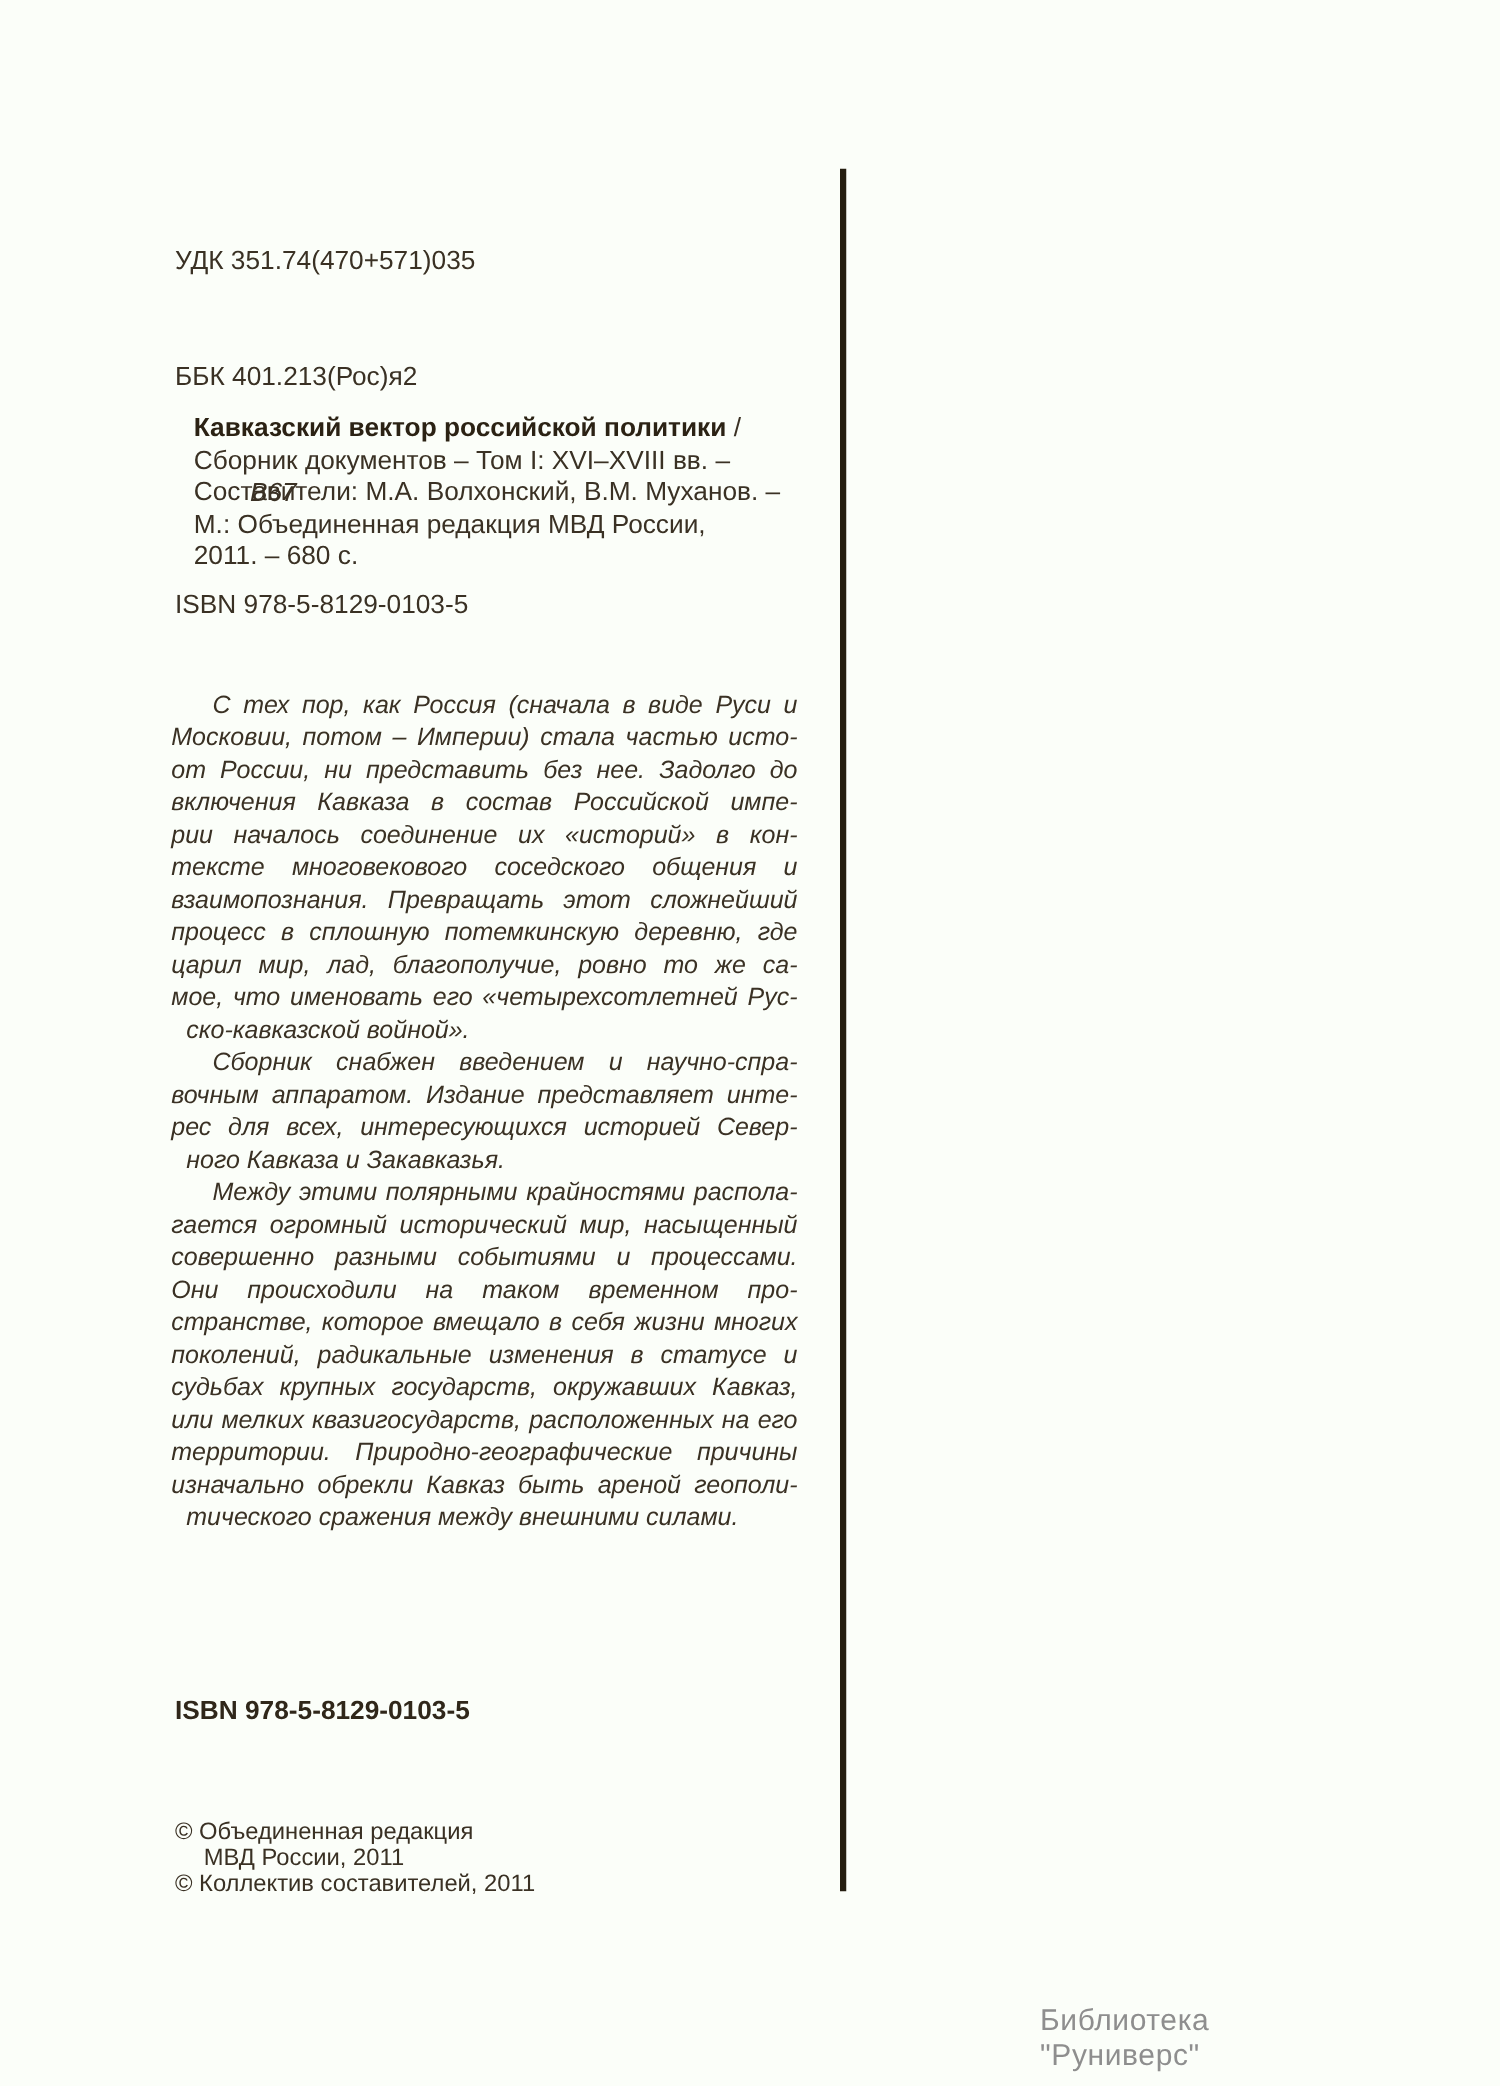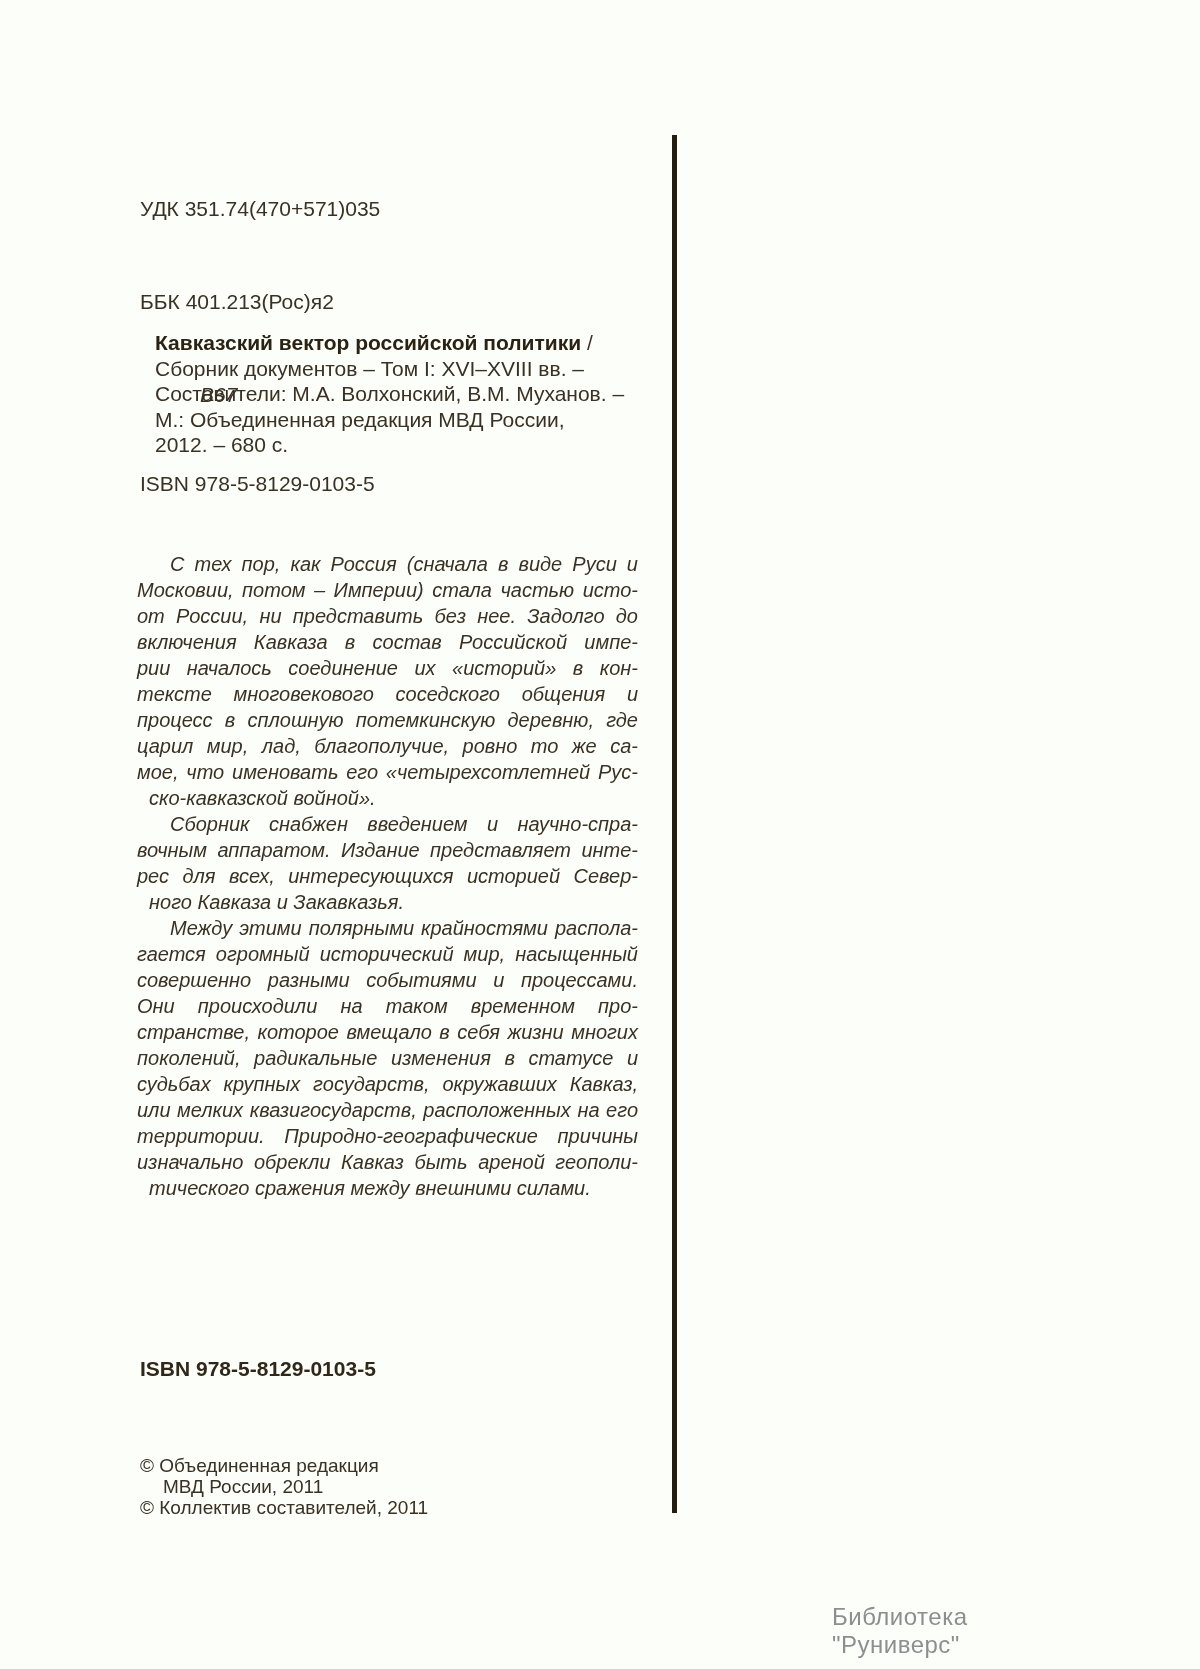--- a/index.html
+++ b/index.html
@@ -34,34 +34,35 @@
     <div>ББК 401.213(Рос)я2</div>
     <div class="code">В67</div>
   </div>
 
   <div class="citation">
     <div class="line"><span class="b">Кавказский вектор российской политики</span><span> /</span></div>
     <div>
         <div class="line">Сборник документов – Том I: XVI–XVIII вв. –</div>
         <div class="line">Составители: М.А. Волхонский, В.М. Муханов. –</div>
         <div class="line">М.: Объединенная редакция МВД России,</div>
-        <div class="line">2012. – 680 с.</div>
+        <div class="line">2011. – 680 с.</div>
       </div>
   </div>
 
   <div class="isbn1">ISBN 978-5-8129-0103-5</div>
 
   <div class="annotation">
       <div class="para">
         <div class="jline first">С тех пор, как Россия (сначала в виде Руси и</div>
         <div class="jline">Московии, потом – Империи) стала частью исто-</div>
         <div class="jline">от России, ни представить без нее. Задолго до</div>
         <div class="jline">включения Кавказа в состав Российской импе-</div>
         <div class="jline">рии началось соединение их «историй» в кон-</div>
         <div class="jline">тексте многовекового соседского общения и</div>
+        <div class="jline">взаимопознания. Превращать этот сложнейший</div>
         <div class="jline">процесс в сплошную потемкинскую деревню, где</div>
         <div class="jline">царил мир, лад, благополучие, ровно то же са-</div>
         <div class="jline">мое, что именовать его «четырехсотлетней Рус-</div>
         <div class="jline plast">ско-кавказской войной».</div>
       </div>
       <div class="para">
         <div class="jline first">Сборник снабжен введением и научно-спра-</div>
         <div class="jline">вочным аппаратом. Издание представляет инте-</div>
         <div class="jline">рес для всех, интересующихся историей Север-</div>
         <div class="jline plast">ного Кавказа и Закавказья.</div>

